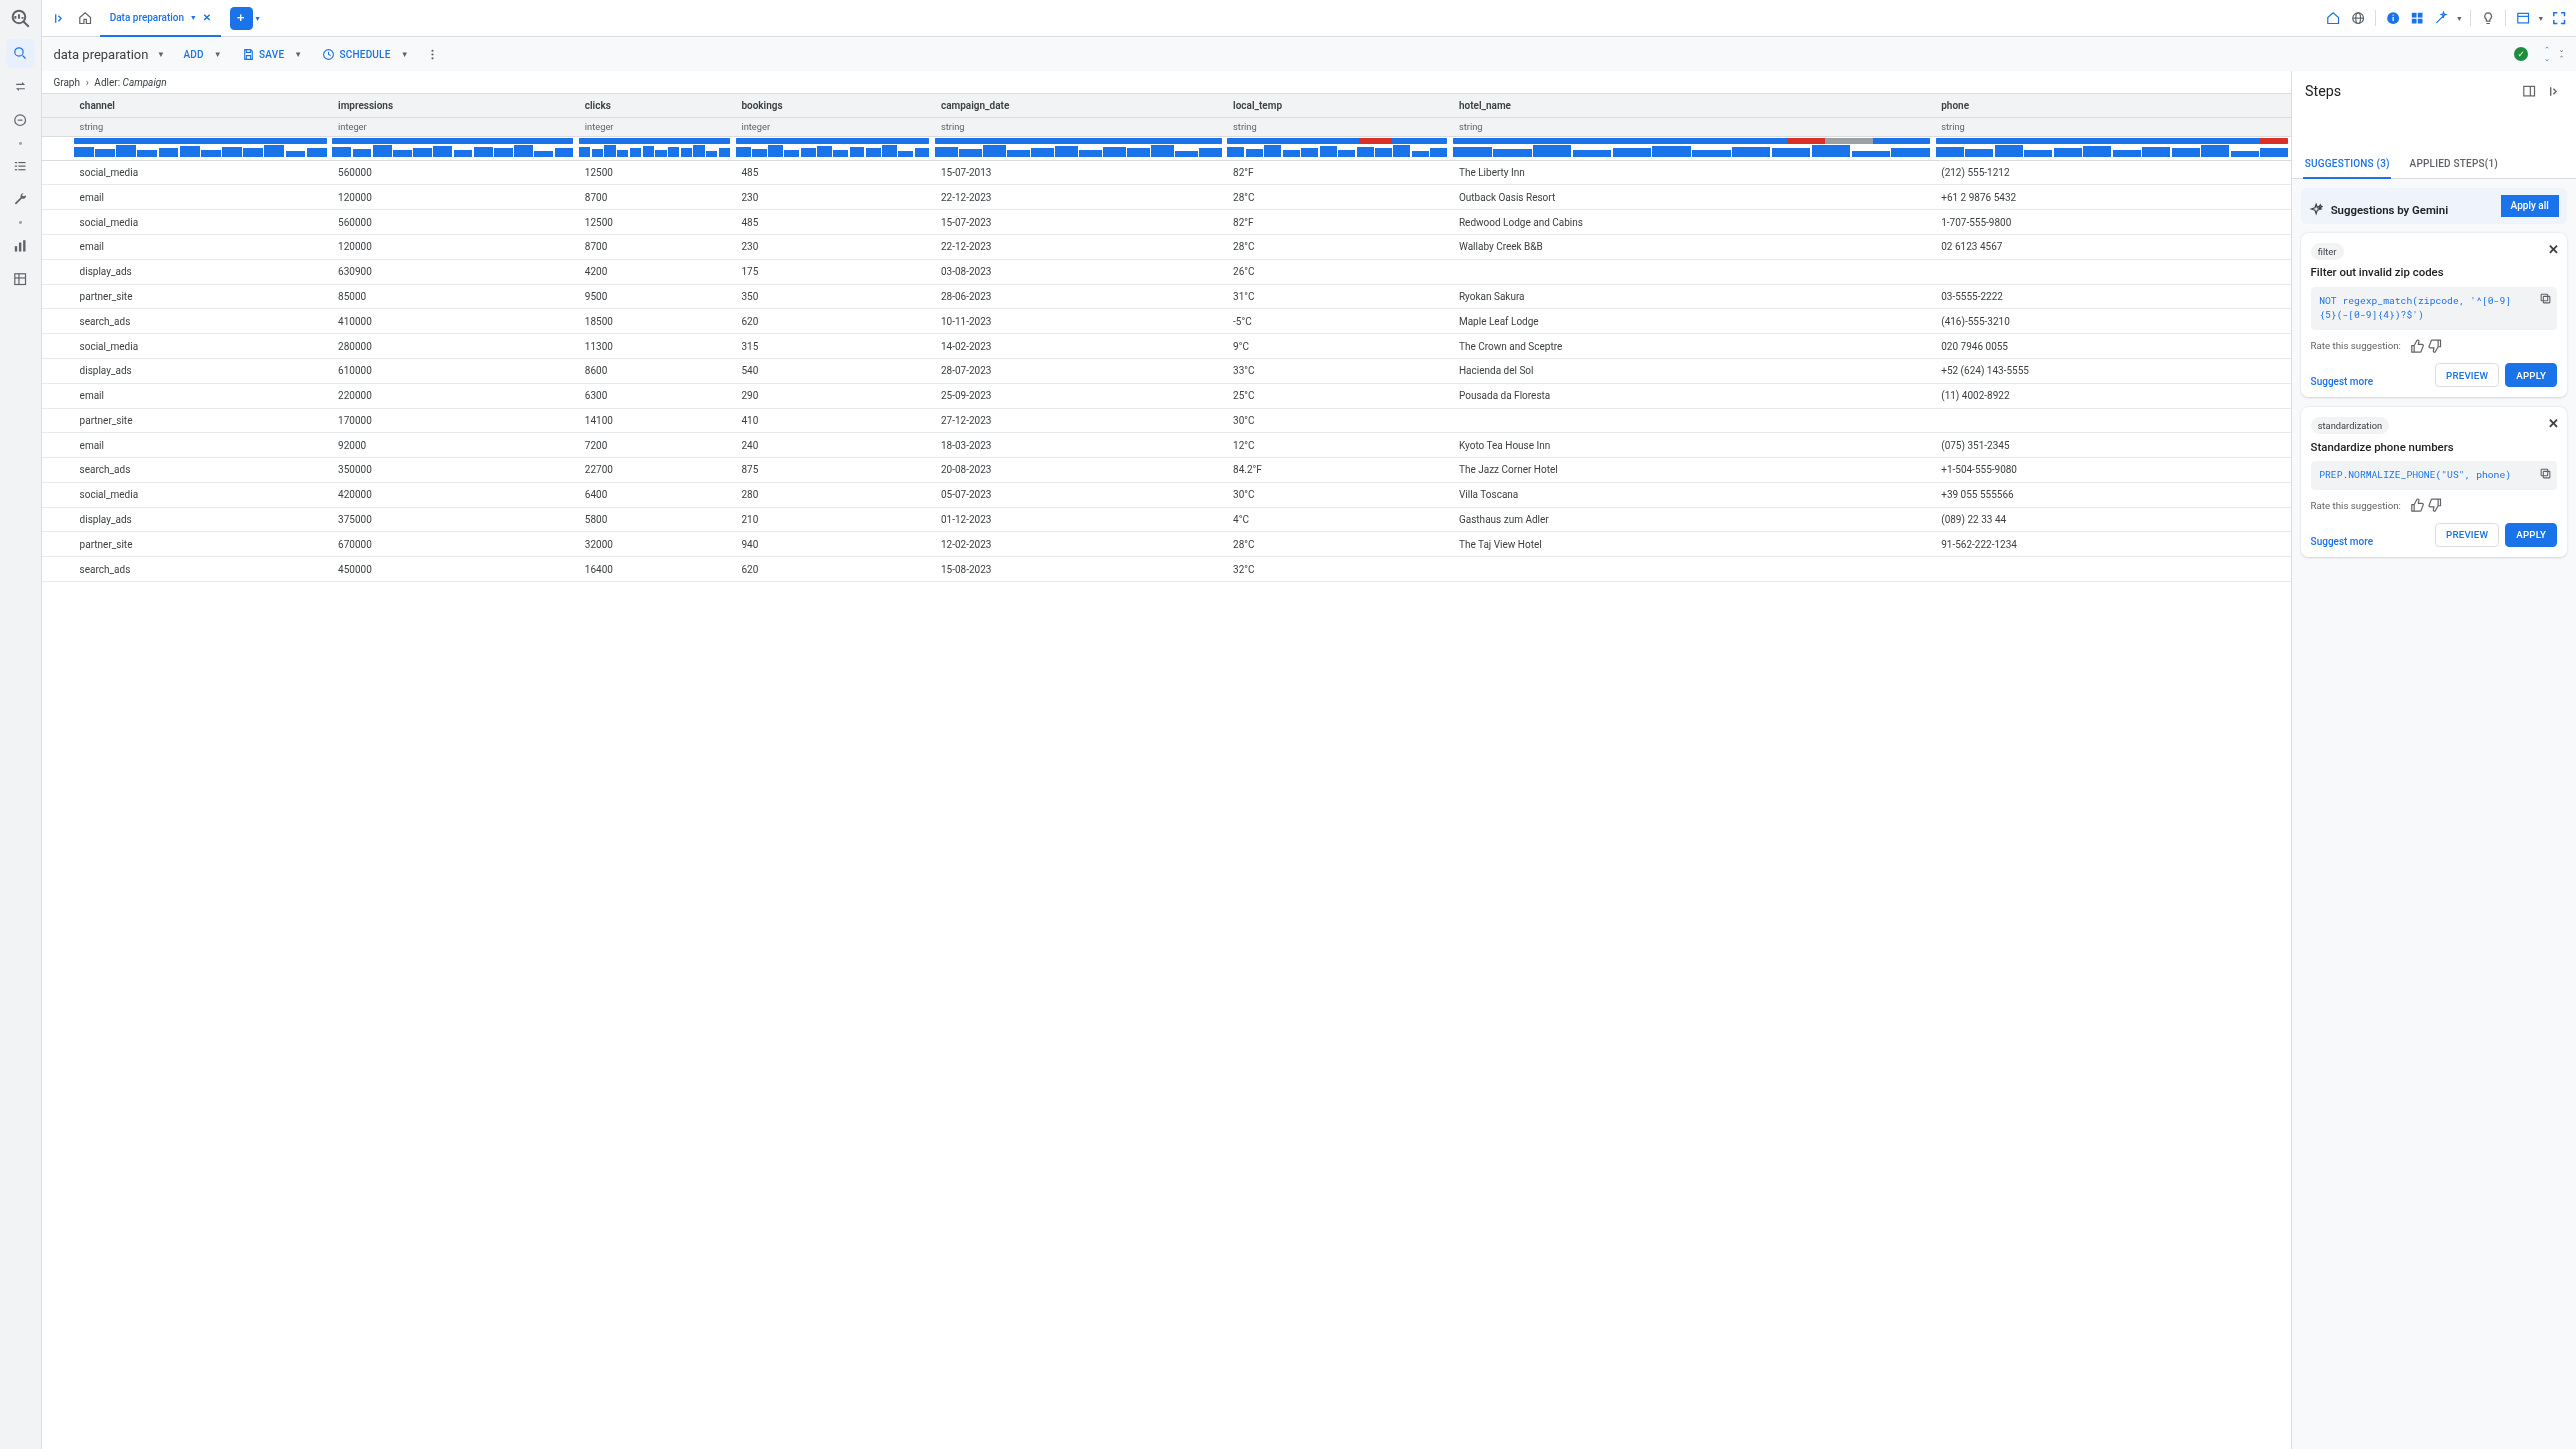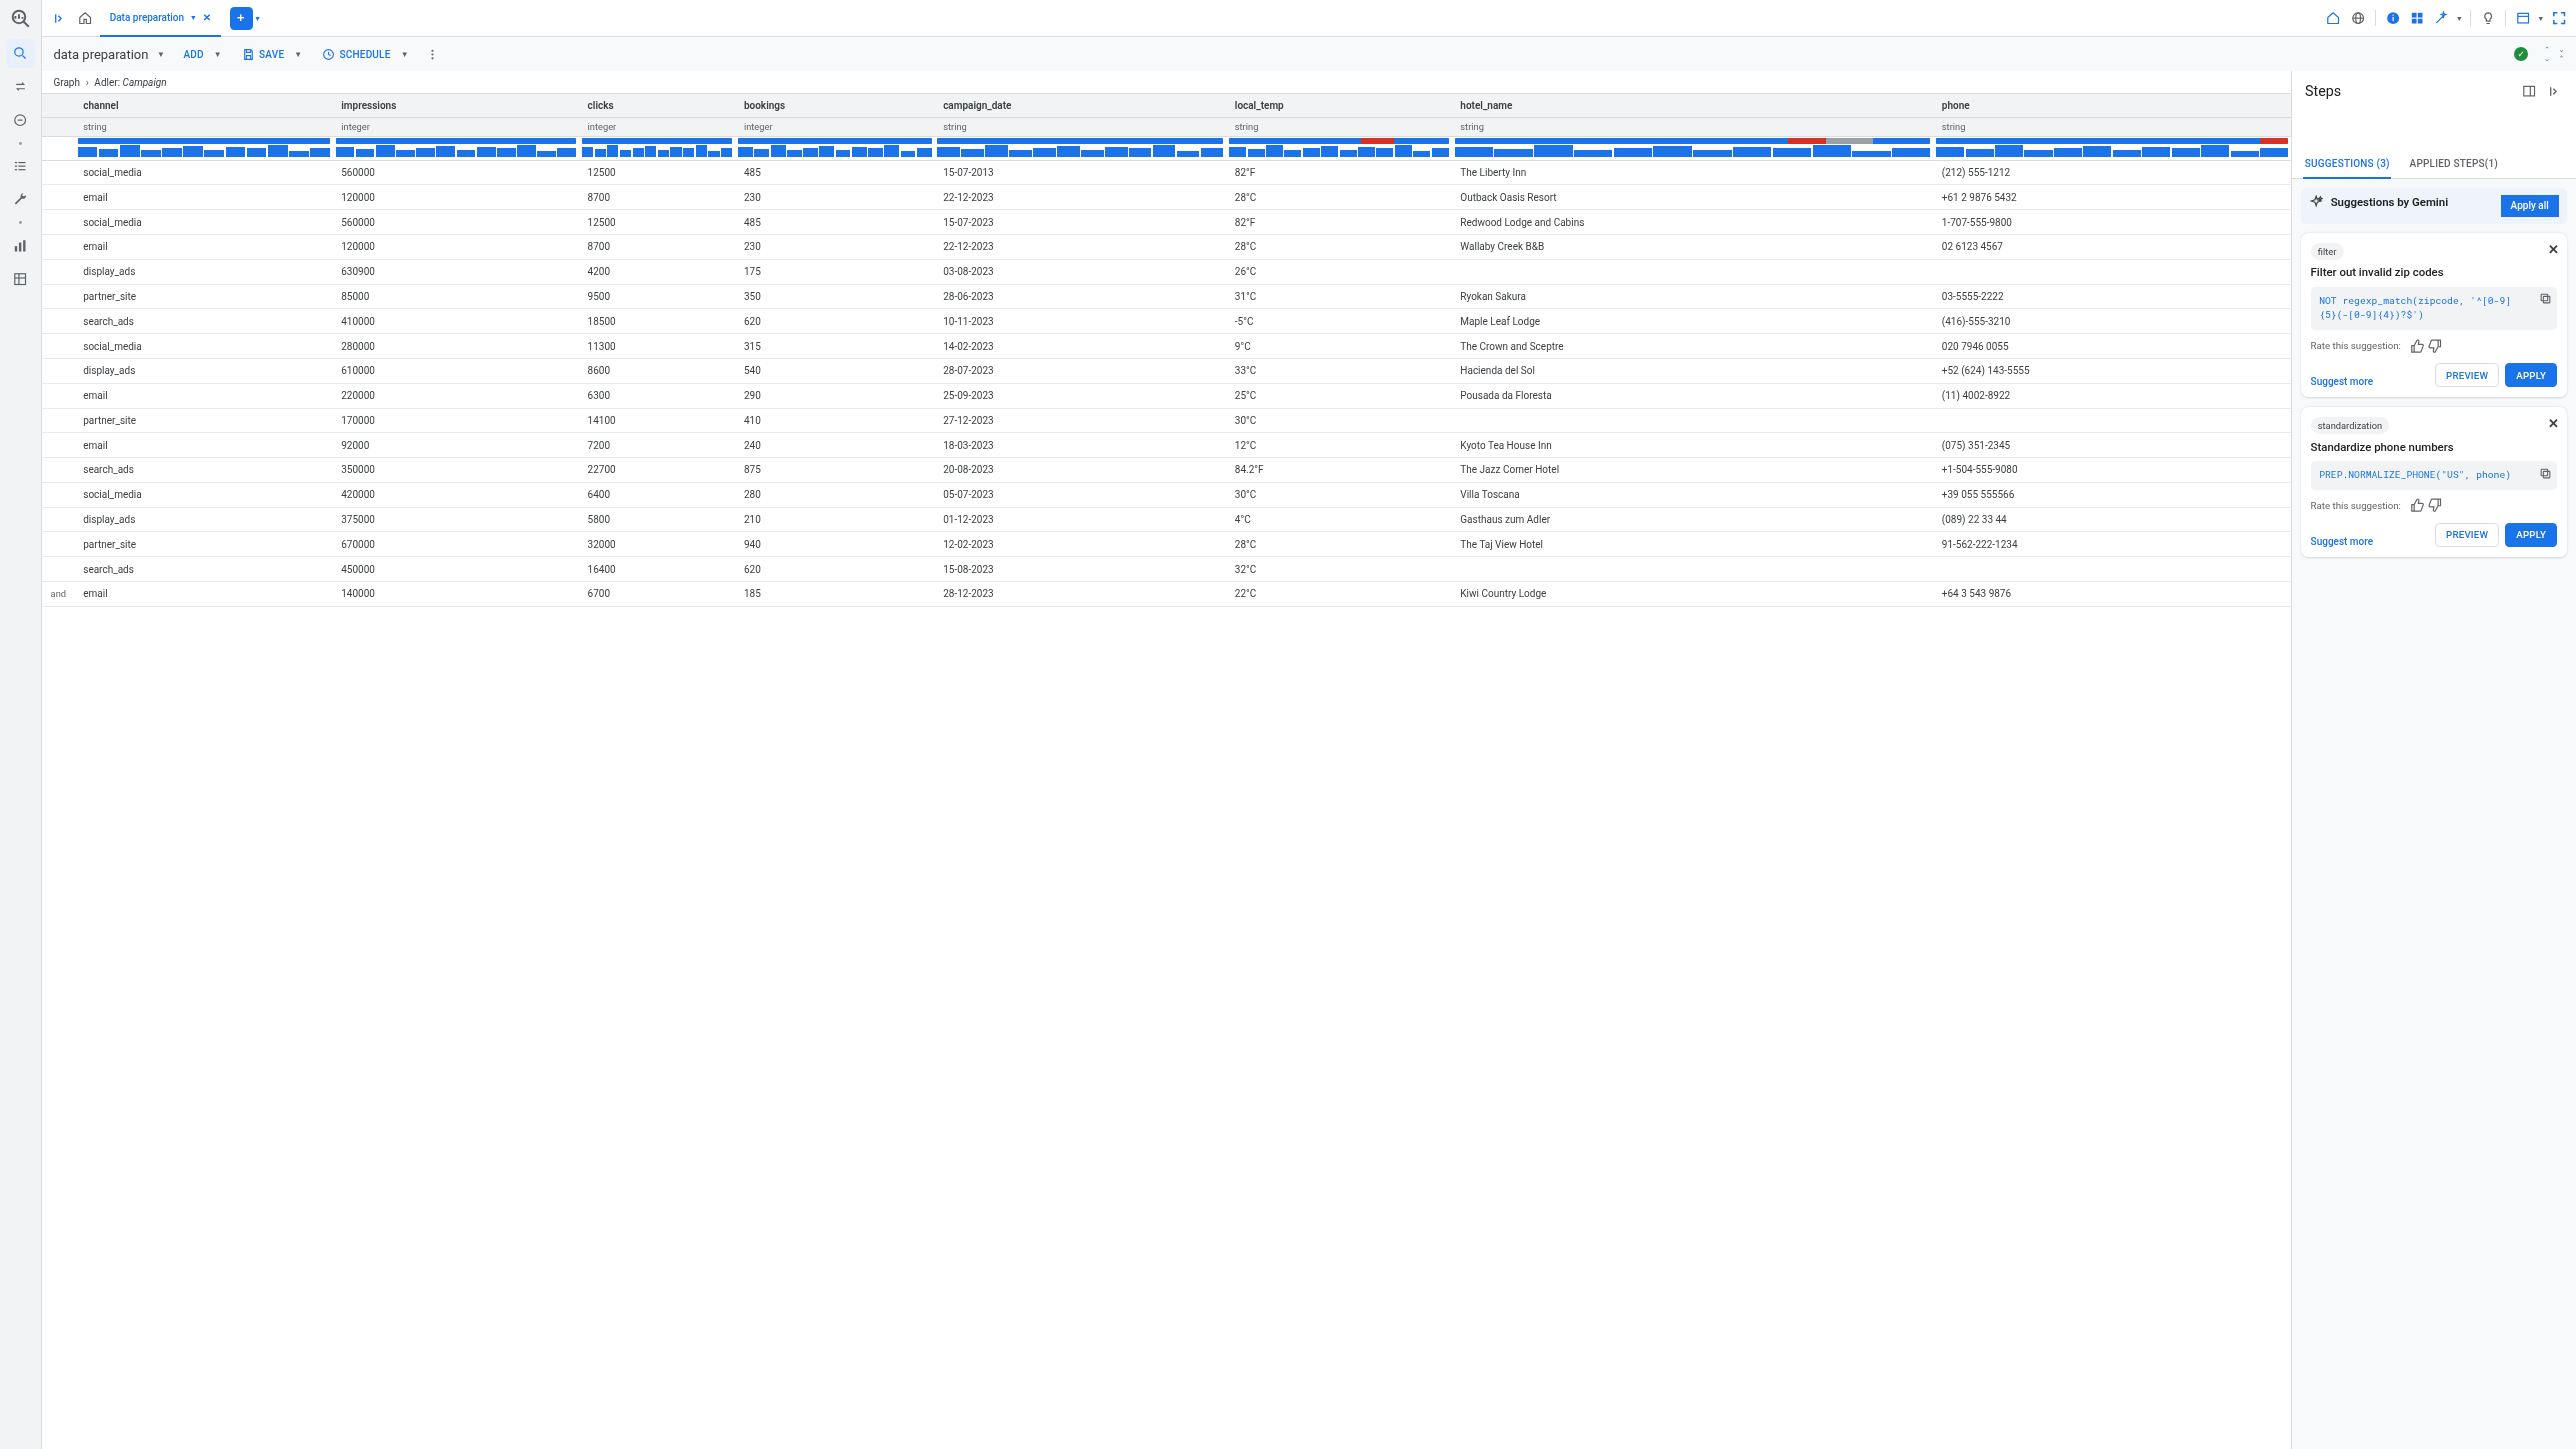--- a/index.html
+++ b/index.html
@@ -60,21 +60,21 @@
 .sp-header h2 { font-size:14.3px; font-weight:400; color:#202124; }
 .sp-header .sp-icons { display:flex; gap:5.7px; }
 .sp-header .sp-icons .spi { width:20px; height:20px; display:flex; align-items:center; justify-content:center; color:#5f6368; cursor:pointer; }
 
 .sp-tabs { display:flex; border-bottom:0.7px solid #dadce0; padding: 0 11.4px; gap: 17px; }
 .sp-tab { padding: 7.2px 1.4px; font-weight:500; color:#5f6368; cursor:pointer; font-size:10px; letter-spacing:0.2px;margin-top:46px; }
 .sp-tab.active { color:#1a73e8; border-bottom: 2.1px solid #1a73e8; margin-bottom:-0.7px; }
 
 .sp-body { flex:1; overflow:auto; padding: 8.6px; display:flex; flex-direction:column; gap:8.6px; background:#f8f9fa; }
 
-.gemini-head { display:flex; align-items:flex-start; justify-content:space-between; background:#eef3fc; padding: 7.2px 8.6px; border-radius:5.7px;gap:27px; }
+.gemini-head { display:flex; align-items:flex-end; justify-content:space-between; background:#eef3fc; padding: 7.2px 8.6px; border-radius:5.7px;gap:27px; }
 .gemini-head .gh-left { display:flex; align-items:center; gap:7.2px; }
 .gemini-head .gh-left strong { font-weight:600; font-size:11.4px; color:#202124; }
 .apply-all { background:#1a73e8; color:#fff; border:none; padding: 5.7px 10px; border-radius:0; font-weight:500; cursor:pointer; font-size:10px; }
 
 .card { background:#fff; border-radius:7.2px; box-shadow: 0 0.7px 2.1px rgba(60,64,67,0.2); padding: 10px; position:relative; }
 .card .chip { display:inline-block; background:#f1f3f4; padding: 2.9px 7.2px; border-radius:8.6px; font-size:9.3px; color:#3c4043; margin-bottom:5.7px; }
 .card .close { position:absolute; top:8.6px; right:8.6px; cursor:pointer; color:#3c4043; font-size:13px; font-weight:bold; }
 .card h3 { font-size:11.4px; font-weight:500; margin-bottom:7.2px; color:#202124; }
 .code-box { background:#f1f3f4; border-radius:4.3px; padding: 7.2px 29px 7.2px 8.6px; font-family: 'Roboto Mono', monospace; font-size:9.7px; color:#1a73e8; position:relative; margin-bottom:8.6px; line-height:1.5; word-break:break-all; }
 .code-box .copy { position:absolute; top:5.7px; right:5.7px; color:#5f6368; cursor:pointer; }
@@ -630,31 +630,20 @@
                 <tr>
                   <td style="color: rgb(95, 99, 104); font-size: 9.3px;"></td>
                   <td>search_ads</td>
                   <td>450000</td>
                   <td>16400</td>
                   <td>620</td>
                   <td>15-08-2023</td>
                   <td>32°C</td>
                   <td></td>
                   <td></td>
-                </tr>
-                <tr>
-                  <td style="color: rgb(95, 99, 104); font-size: 9.3px;">and</td>
-                  <td>email</td>
-                  <td>140000</td>
-                  <td>6700</td>
-                  <td>185</td>
-                  <td>28-12-2023</td>
-                  <td>22°C</td>
-                  <td>Kiwi Country Lodge</td>
-                  <td>+64 3 543 9876</td>
                 </tr>
               </tbody>
           </table>
         </div>
       </div>
 
       <div class="side-panel">
         <div class="sp-header">
           <h2>Steps</h2>
           <div class="sp-icons">

